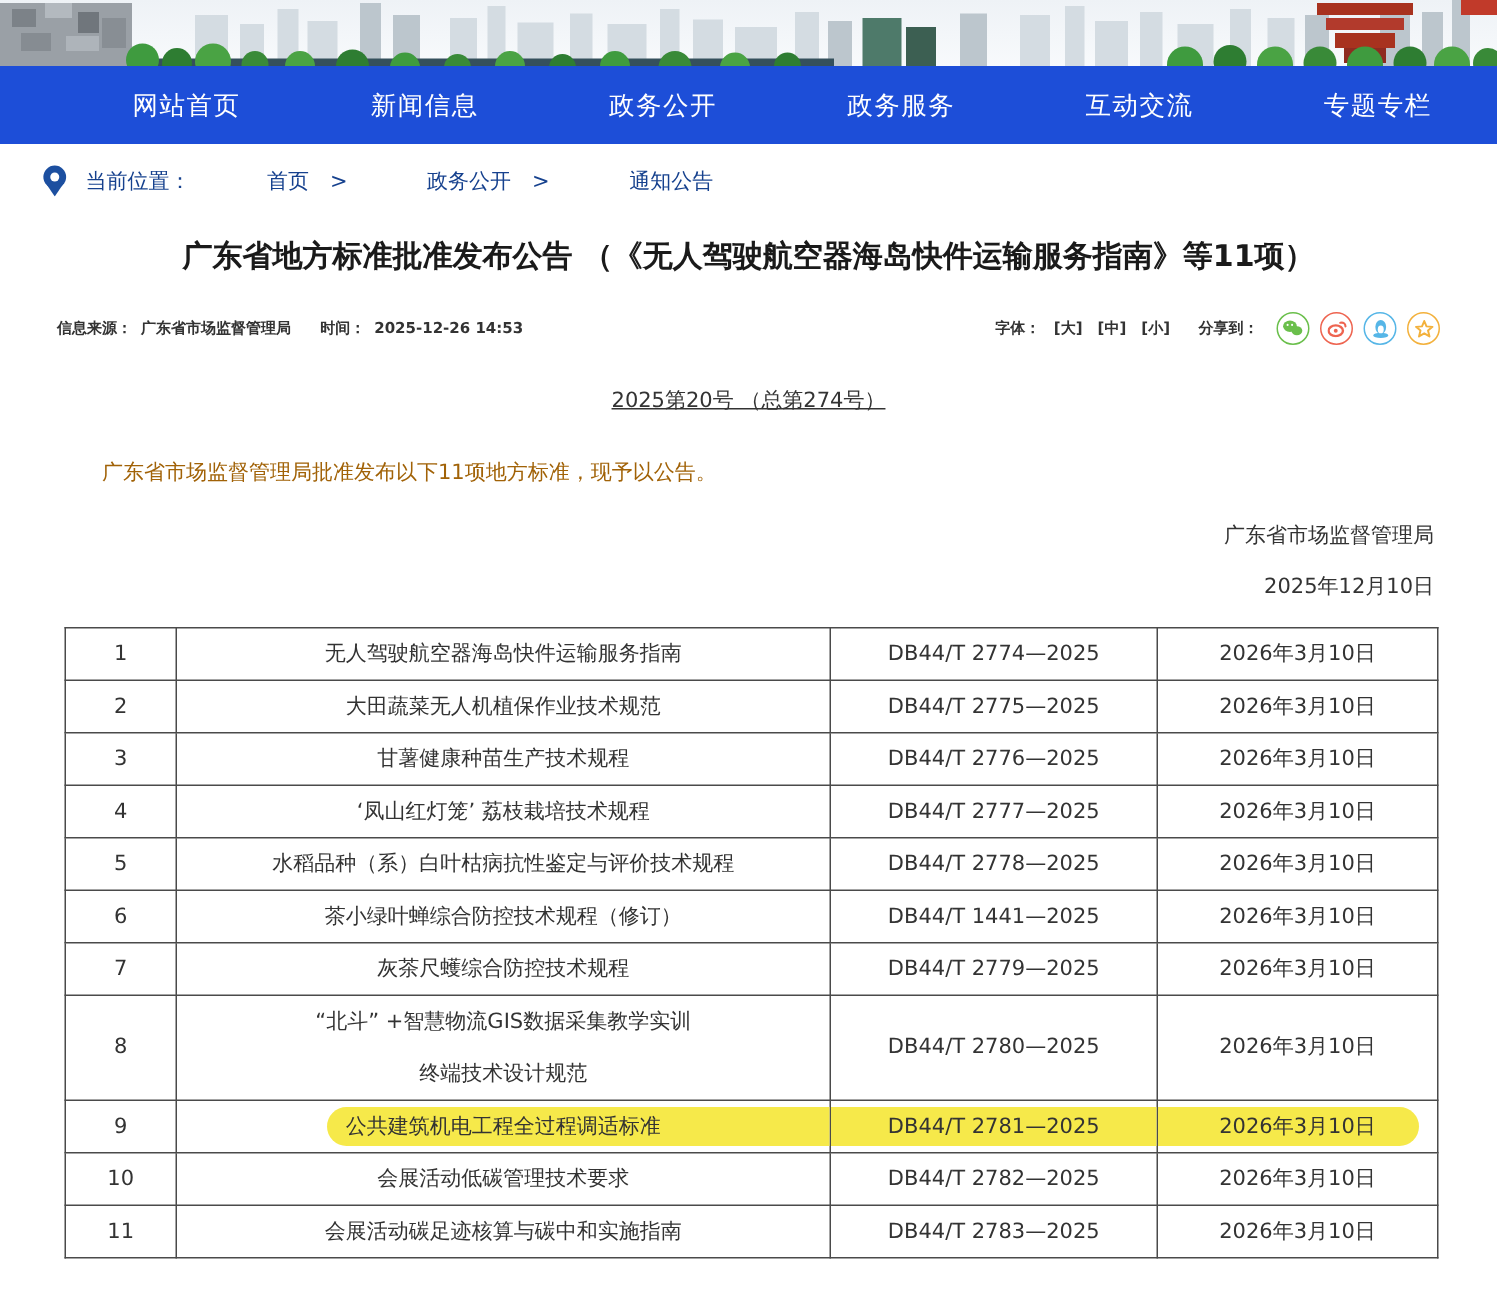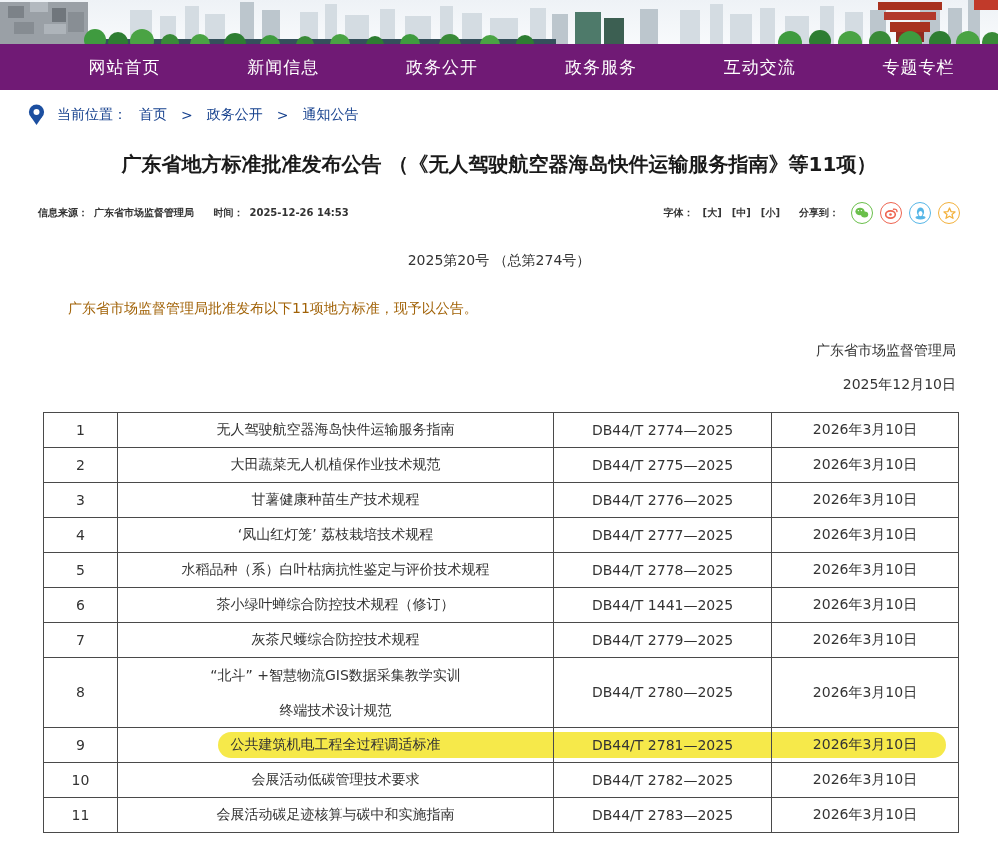--- a/index.html
+++ b/index.html
@@ -3,44 +3,44 @@
 <meta charset="utf-8">
 <style>
   * { margin:0; padding:0; box-sizing:border-box; }
   html,body { width:998px; height:862px; background:#fff; font-family:"DejaVu Sans","Liberation Sans",sans-serif; overflow:hidden; }
 
   
   .banner { width:998px; height:44px; overflow:hidden; position:relative; }
   .banner svg { display:block; }
 
   
-  .nav { width:998px; height:46px; background:#701a75; display:flex; align-items:center; padding-left:45px; }
+  .nav { width:998px; height:52px; background:#1d4ed8; display:flex; align-items:center; padding-left:45px; }
   .nav-item { flex:1; text-align:center; color:#ffffff; font-size:17px; letter-spacing:1px; cursor:pointer; }
 
   
   .breadcrumb { display:flex; align-items:center; gap:12px; margin:14px 0 0 28px; font-size:14px; color:#16418e; }
   .breadcrumb .pin { width:17px; height:21px; }
-  .crumb-link { cursor:pointer; }
+  .crumb-link { cursor:pointer;margin-left:39px; }
   .crumb-sep { margin:0 2px; }
 
   
   .title { text-align:center; font-size:20px; font-weight:bold; color:#1a1a1a; margin:26px 55px 0 55px; line-height:1.35; }
   .meta-row { display:flex; justify-content:space-between; align-items:center; margin:24px 38px 0 38px; font-size:10px; font-weight:bold; color:#333; }
   .meta-left span { margin-right:6px; }
   .meta-right { display:flex; align-items:center; gap:8px; font-weight:bold; }
   .font-btn { cursor:pointer; margin:0 1px; }
   .share-row { display:flex; gap:7px; margin-left:4px; }
   .share-circle { width:22px; height:22px; border-radius:50%; display:flex; align-items:center; justify-content:center; cursor:pointer; background:#fff; }
   .sc-wechat { border:1.5px solid #6abf4b; }
   .sc-weibo  { border:1.5px solid #ee6450; }
   .sc-qq     { border:1.5px solid #56b6e7; }
   .sc-star   { border:1.5px solid #f3b13c; }
 
   
-  .doc-no { text-align:center; font-size:14px; color:#333; margin-top:28px; }
+  .doc-no { text-align:center; font-size:14px; color:#333; margin-top:28px;text-decoration:underline; }
   .body-p { margin:30px 40px 0 40px; text-indent:2em; font-size:14px; color:#a16207; }
   .sig { text-align:right; margin:24px 42px 0 0; font-size:14px; color:#333; }
   .sig-date { text-align:right; margin:16px 42px 0 0; font-size:14px; color:#333; }
 
   
   table.std { border-collapse:collapse; margin:18px 0 0 43px; table-layout:fixed; width:915px; }
   table.std th, table.std td { border:1px solid #4a4a4a; text-align:center; vertical-align:middle; font-size:14px; color:#333; padding:0 4px; }
   table.std th { height:36px; font-weight:bold; color:#222; }
   table.std td { height:35px; }
   tr.row-tall td { height:70px; }

